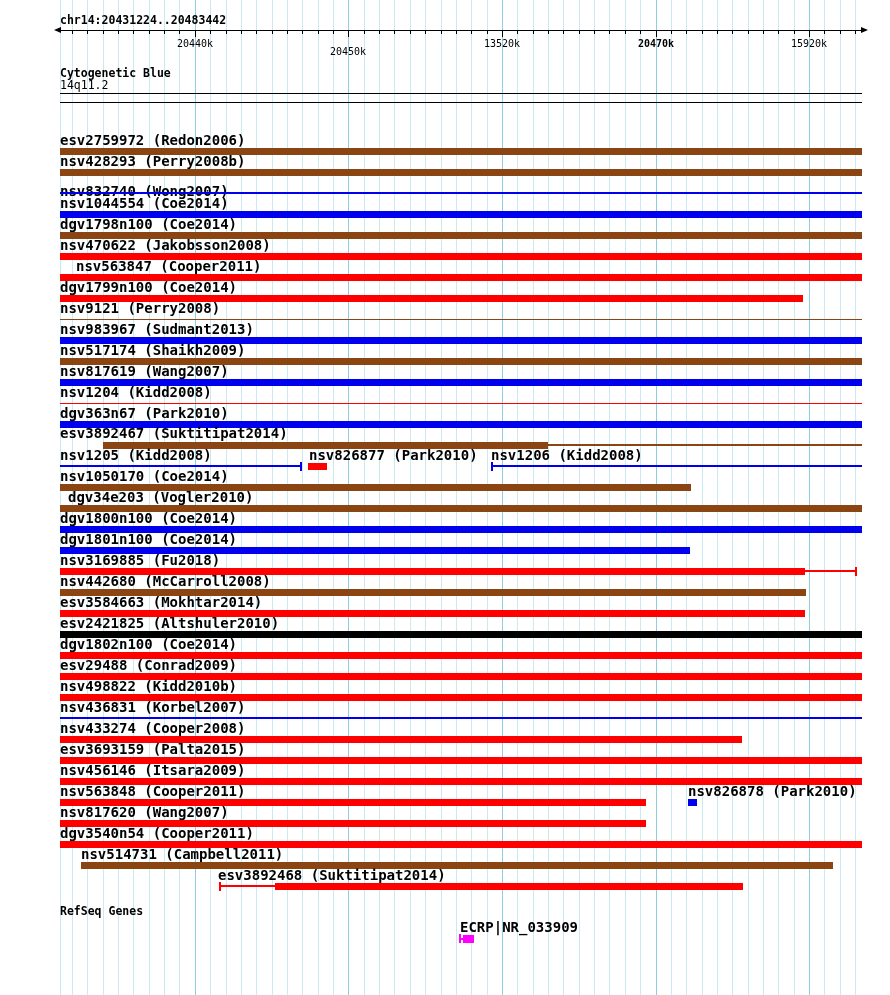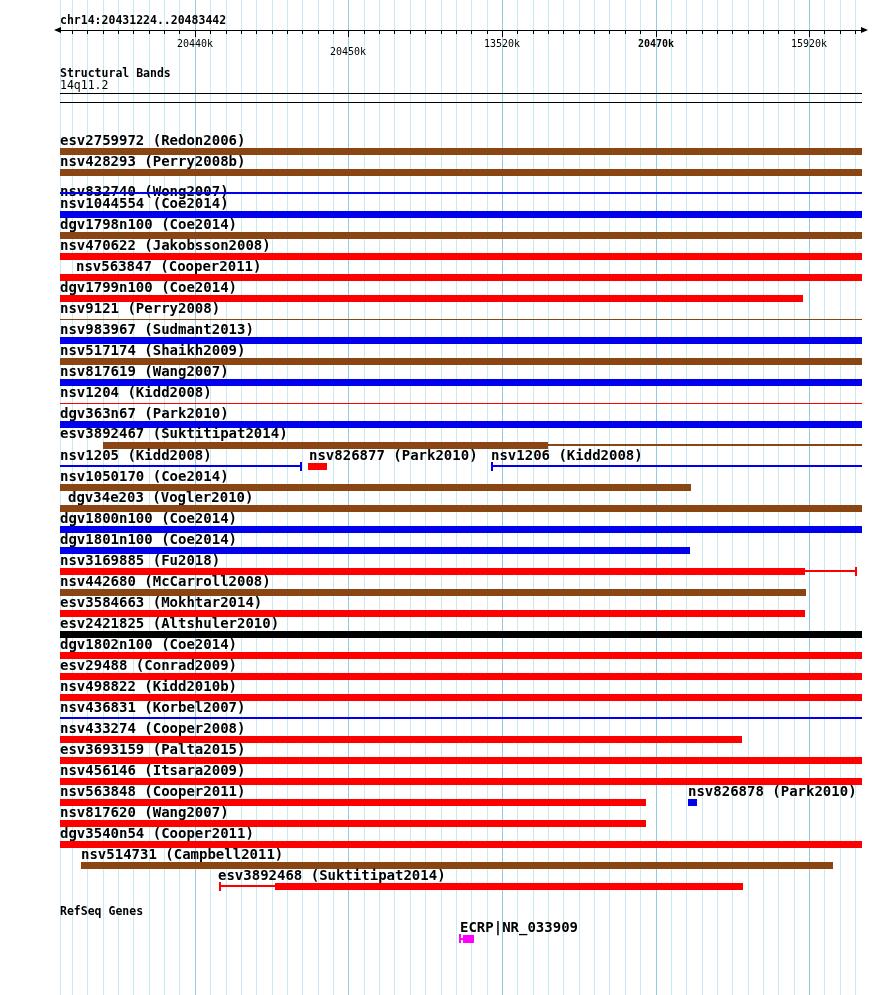--- a/index.html
+++ b/index.html
@@ -135,21 +135,21 @@
       <div class="tick" style="left: 824px; top: 30px; height: 4px;"></div>
       <div class="tick" style="left: 840px; top: 30px; height: 4px;"></div>
       <div class="tick" style="left: 855px; top: 30px; height: 4px;"></div>
       <div class="ticklabel" style="left: 173px; top: 38px;">20440k</div>
       <div class="ticklabel" style="left: 326px; top: 38px; margin-top: 8px;">20450k</div>
       <div class="ticklabel" style="left: 480px; top: 38px;">13520k</div>
       <div class="ticklabel" style="left: 634px; top: 38px; font-weight: bold;">20470k</div>
       <div class="ticklabel" style="left: 787px; top: 38px;">15920k</div>
     </div>
 
-  <div class="h1" style="left:60px;top:67px;">Structural Bands</div>
+  <div class="h1" style="left:60px;top:67px;">Cytogenetic Blue</div>
   <div class="h1" style="left:60px;top:79px;font-weight:normal;">14q11.2</div>
   <div id="cytoband-bar"></div>
 
 
   <div id="dgv-rows">
       <div class="lbl" style="left: 60px; top: 135px;">esv2759972 (Redon2006)</div>
       <div class="seg" style="left: 60px; width: 802px; top: 148px; height: 7px; background: rgb(139, 69, 19);"></div>
       <div class="lbl" style="left: 60px; top: 156px;">nsv428293 (Perry2008b)</div>
       <div class="seg" style="left: 60px; width: 802px; top: 169px; height: 7px; background: rgb(139, 69, 19);"></div>
       <div class="lbl" style="left: 60px; top: 186px;">nsv832740 (Wong2007)</div>

